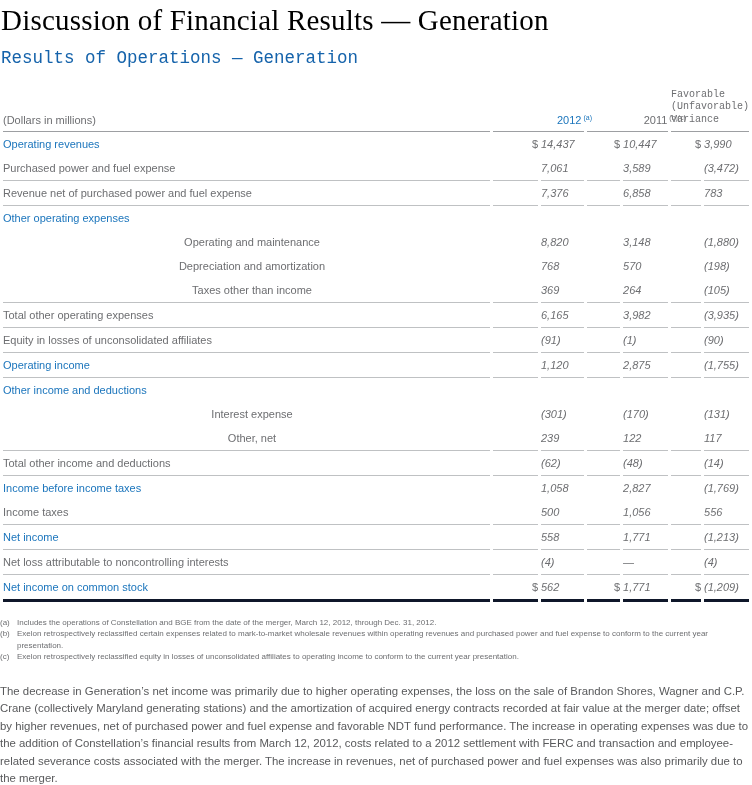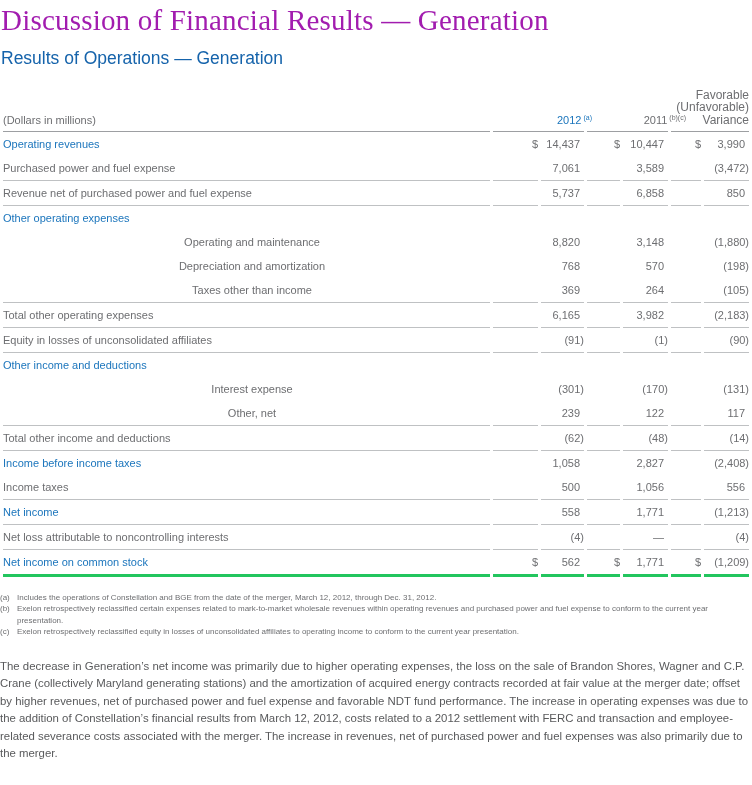--- a/index.html
+++ b/index.html
@@ -11,25 +11,25 @@
   }
   .page { width: 752px; }
 
   h1.title {
     margin: 3px 0 0 1px;
     font-family: "Liberation Serif", serif;
     font-weight: normal;
     font-size: 29px;
     line-height: 34px;
     letter-spacing: 0.2px;
-    color: #a21caf;
+    color: #000000;
   }
   h2.subtitle {
     margin: 11px 0 0 1px;
-    font-family: Liberation Sans, sans-serif;
+    font-family: Liberation Mono, monospace;
     font-weight: normal;
     font-size: 17.5px;
     line-height: 20px;
     color: #1563ab;
   }
 
   table.results {
     margin-top: 12px;
     width: 752px;
     table-layout: fixed;
@@ -48,43 +48,44 @@
   th.h-label { text-align: left; margin-left: 43px; }
   th.h-num  { text-align: right; }
   .y2012 { color: #1b75bc; display: inline-block; margin-right: -8px; }
   .y2011 { color: #6d6e71; display: inline-block; margin-right: -18px; }
   sup.fnref {
     font-size: 7px;
     vertical-align: 4px;
     margin-left: 2px;
   }
   .var-head {
-    text-align: right;
-    font-size: 12px;
+    text-align: left;
+    font-size: 10px;
     line-height: 12.5px;
     color: #6d6e71;
+    font-family: Liberation Mono, monospace;
   }
 
   tbody td {
     height: 24px;
     font-size: 11px;
     color: #6d6e71;
     padding: 0;
     vertical-align: middle;
     white-space: nowrap;
     overflow: visible;
   }
   td.lbl { text-align: left; }
   td.lbl.ind { padding-left: 11px; text-align: center; }
   td.lbl.blue { color: #1b75bc; }
   td.cur { text-align: right; }
-  td.num { text-align: right; padding-right: 4px; }
+  td.num { text-align: left; padding-right: 4px; font-style: italic; }
   td.num.paren { padding-right: 0; }
   tr.b  td { border-bottom: 1px solid #bfc1c3; }
-  tr.bt td { border-bottom: 3px solid #22c55e; }
+  tr.bt td { border-bottom: 3px solid #0f172a; }
 
   .footnotes {
     margin-top: 15px;
     color: #6d6e71;
     font-size: 8px;
     line-height: 11.4px;
   }
   .fn { display: flex; }
   .fn-marker { width: 17px; flex: 0 0 17px; }
   .fn-text { flex: 1; }
@@ -147,25 +148,25 @@
           <td class="cur"></td>
           <td class="num">7,061</td>
           <td class="cur"></td>
           <td class="num">3,589</td>
           <td class="cur"></td>
           <td class="num paren">(3,472)</td>
         </tr>
         <tr class="b">
           <td class="lbl">Revenue net of purchased power and fuel expense</td>
           <td class="cur"></td>
-          <td class="num">5,737</td>
+          <td class="num">7,376</td>
           <td class="cur"></td>
           <td class="num">6,858</td>
           <td class="cur"></td>
-          <td class="num">850</td>
+          <td class="num">783</td>
         </tr>
         <tr>
           <td class="lbl blue">Other operating expenses</td>
           <td class="cur"></td>
           <td class="num"></td>
           <td class="cur"></td>
           <td class="num"></td>
           <td class="cur"></td>
           <td class="num"></td>
         </tr>
@@ -196,31 +197,40 @@
           <td class="cur"></td>
           <td class="num paren">(105)</td>
         </tr>
         <tr class="b">
           <td class="lbl">Total other operating expenses</td>
           <td class="cur"></td>
           <td class="num">6,165</td>
           <td class="cur"></td>
           <td class="num">3,982</td>
           <td class="cur"></td>
-          <td class="num paren">(2,183)</td>
+          <td class="num paren">(3,935)</td>
         </tr>
         <tr class="b">
           <td class="lbl">Equity in losses of unconsolidated affiliates</td>
           <td class="cur"></td>
           <td class="num paren">(91)</td>
           <td class="cur"></td>
           <td class="num paren">(1)</td>
           <td class="cur"></td>
           <td class="num paren">(90)</td>
         </tr>
+        <tr class="b">
+          <td class="lbl blue">Operating income</td>
+          <td class="cur"></td>
+          <td class="num">1,120</td>
+          <td class="cur"></td>
+          <td class="num">2,875</td>
+          <td class="cur"></td>
+          <td class="num paren">(1,755)</td>
+        </tr>
         <tr>
           <td class="lbl blue">Other income and deductions</td>
           <td class="cur"></td>
           <td class="num"></td>
           <td class="cur"></td>
           <td class="num"></td>
           <td class="cur"></td>
           <td class="num"></td>
         </tr>
         <tr>
@@ -250,21 +260,21 @@
           <td class="cur"></td>
           <td class="num paren">(14)</td>
         </tr>
         <tr>
           <td class="lbl blue">Income before income taxes</td>
           <td class="cur"></td>
           <td class="num">1,058</td>
           <td class="cur"></td>
           <td class="num">2,827</td>
           <td class="cur"></td>
-          <td class="num paren">(2,408)</td>
+          <td class="num paren">(1,769)</td>
         </tr>
         <tr class="b">
           <td class="lbl">Income taxes</td>
           <td class="cur"></td>
           <td class="num">500</td>
           <td class="cur"></td>
           <td class="num">1,056</td>
           <td class="cur"></td>
           <td class="num">556</td>
         </tr>

